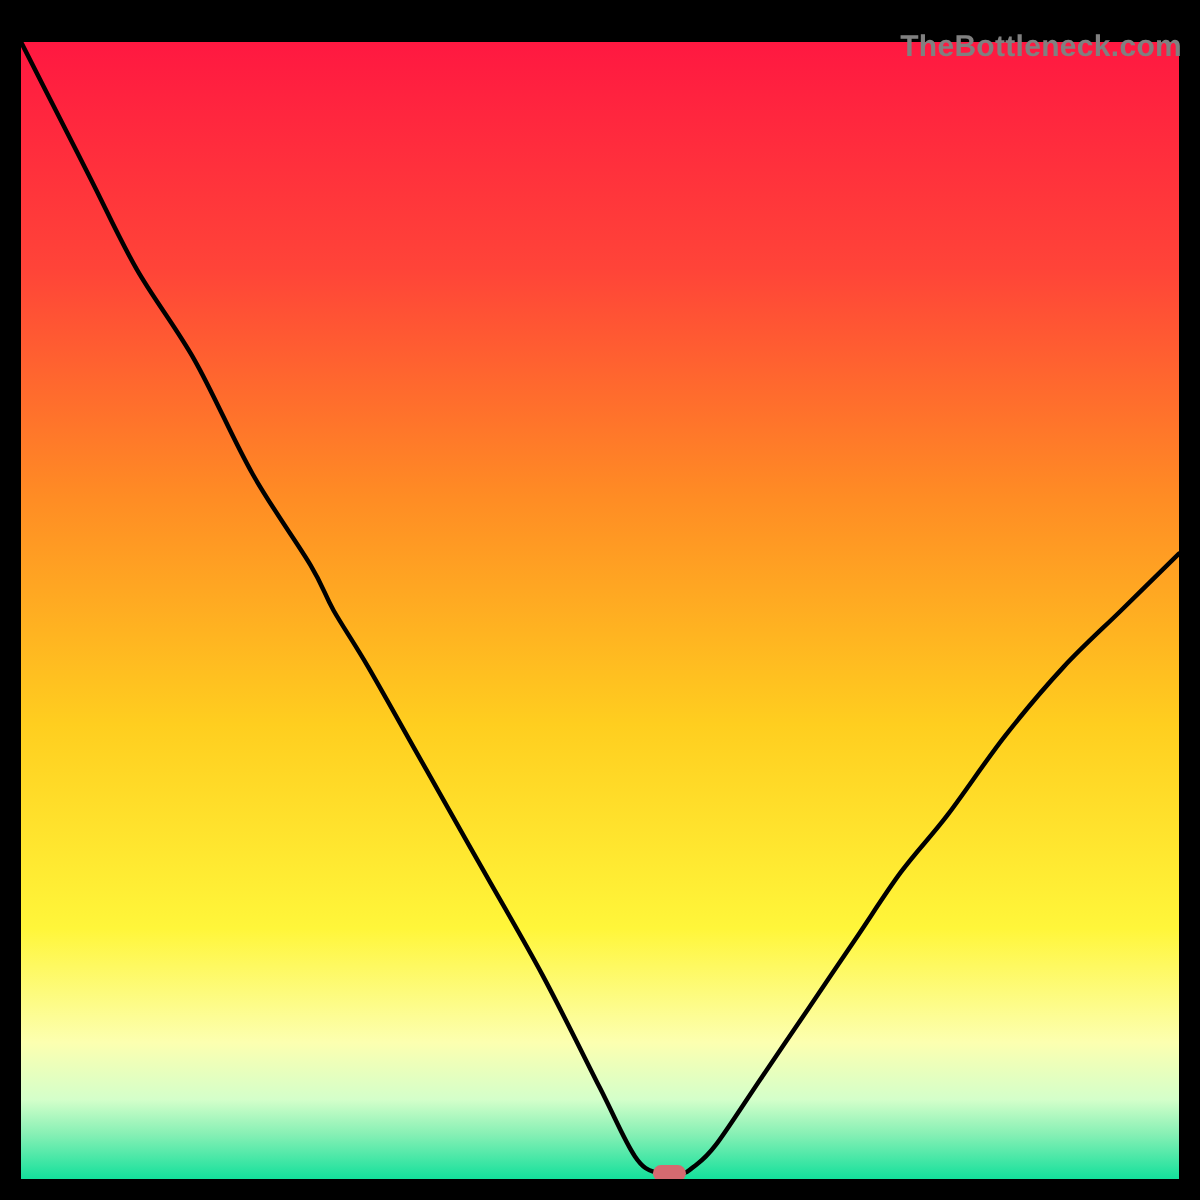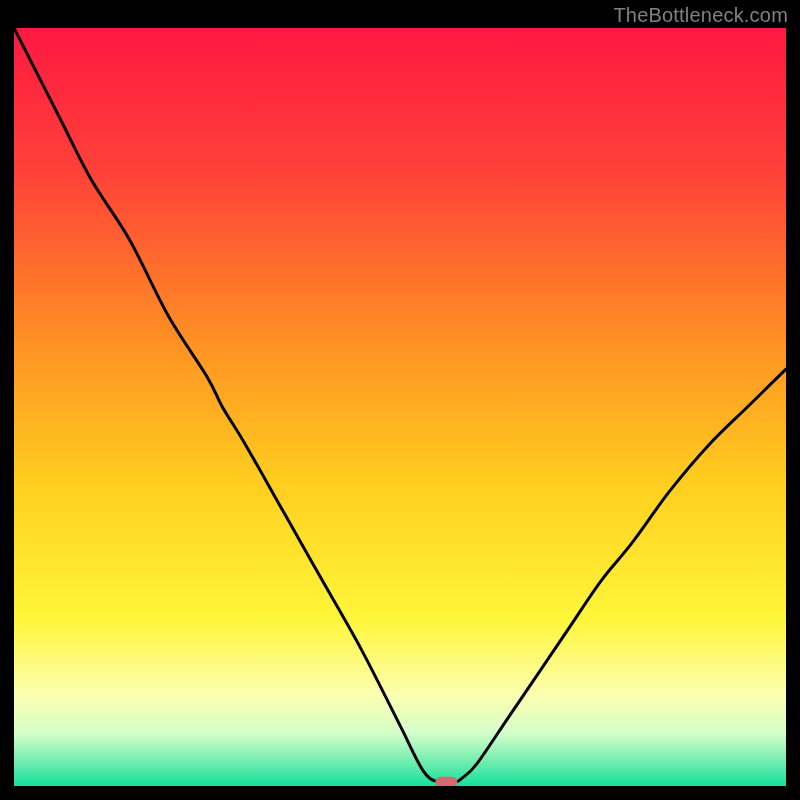--- a/index.html
+++ b/index.html
@@ -14,25 +14,25 @@
   .frame {
     position: absolute;
     left: 0;
     top: 0;
     width: 800px;
     height: 800px;
     background: #000;
   }
   .watermark {
     position: absolute;
-    top: 4px;
+    top: 20px;
     right: 12px;
     color: #808080;
     font-size: 20px;
-    font-weight: 400;
+    font-weight: 700;
     letter-spacing: 0.2px;
     z-index: 5;
   }
   svg.chart {
     position: absolute;
     left: 14px;
     top: 28px;
     width: 772px;
     height: 758px;
     display: block;

